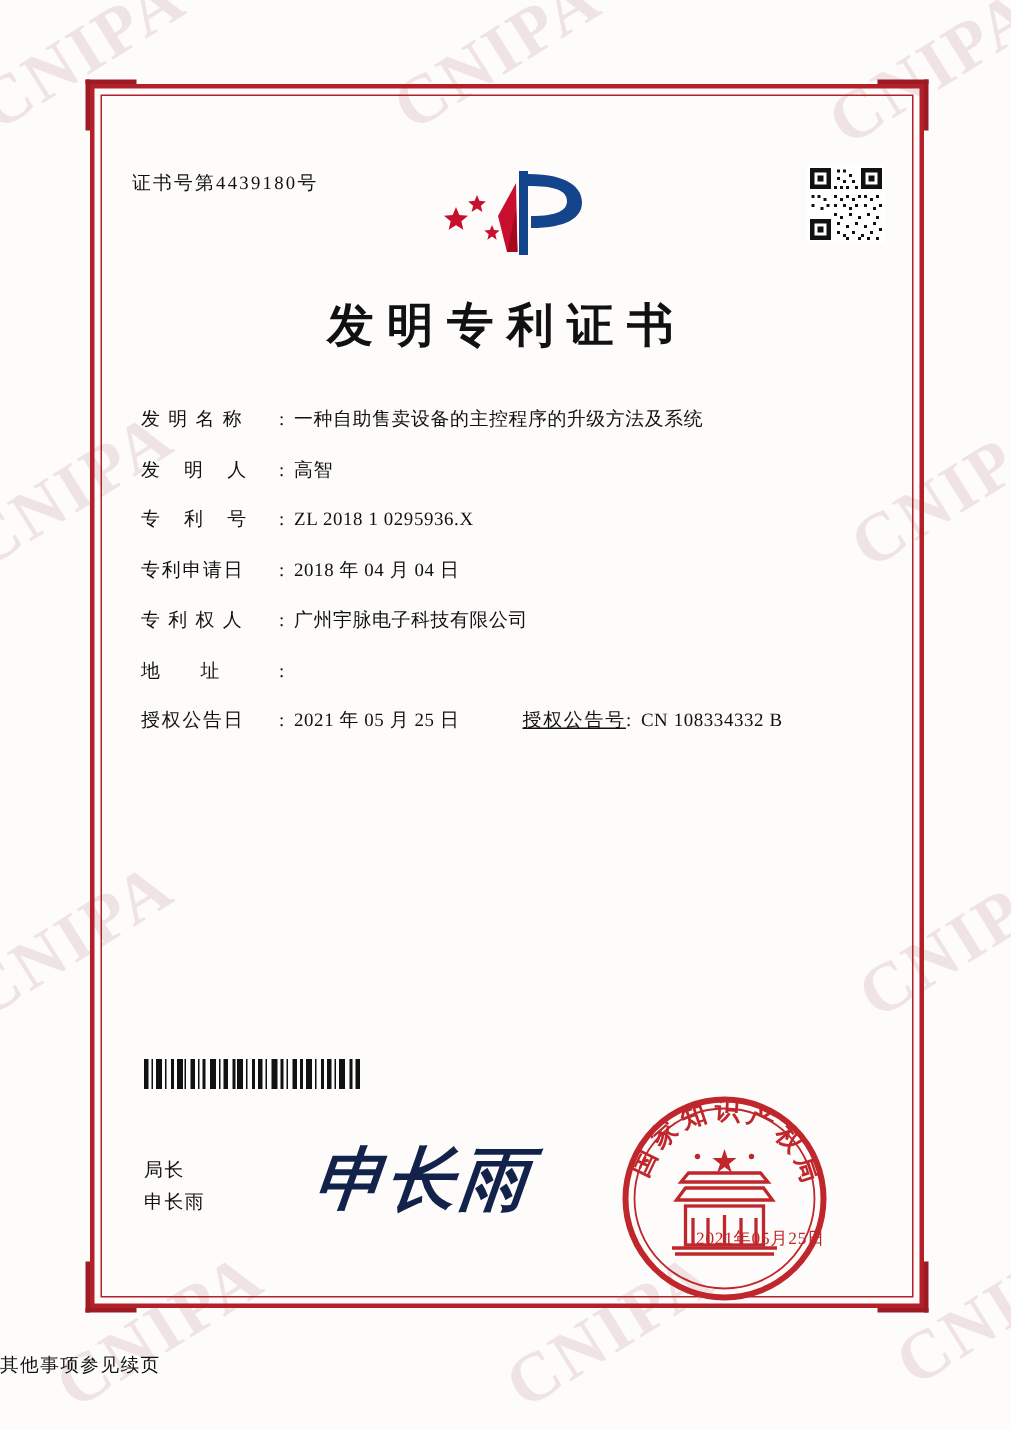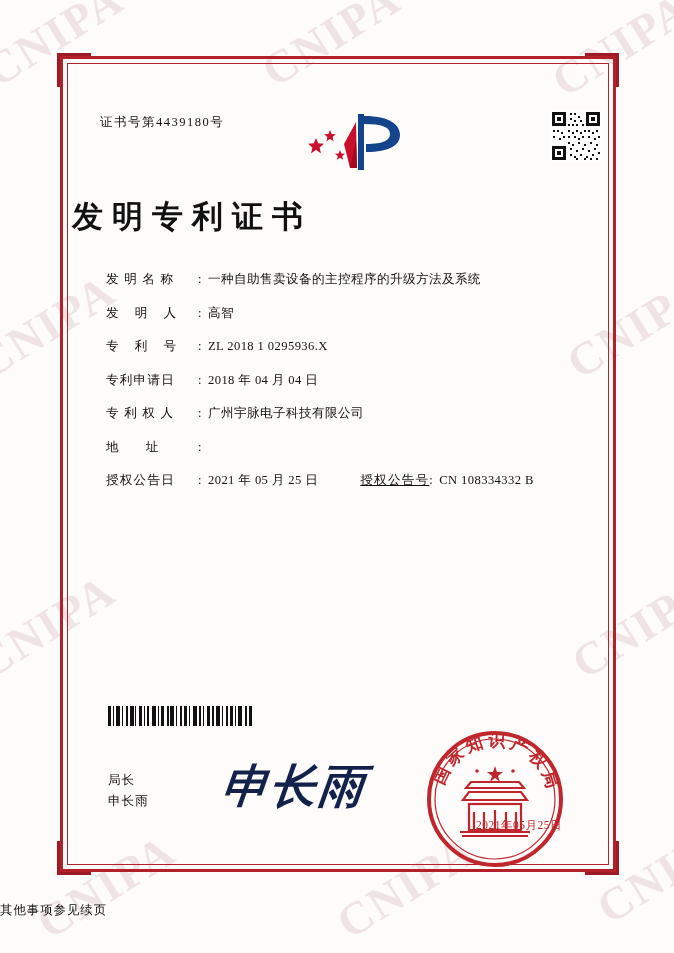--- a/index.html
+++ b/index.html
@@ -75,21 +75,20 @@
   .corner.tl { left: -3px;  top: -3px;  border-left: 3px solid #9c1b24; border-top: 3px solid #9c1b24; }
   .corner.tr { right: -3px; top: -3px;  border-right: 3px solid #9c1b24; border-top: 3px solid #9c1b24; }
   .corner.bl { left: -3px;  bottom: -3px; border-left: 3px solid #9c1b24; border-bottom: 3px solid #9c1b24; }
   .corner.br { right: -3px; bottom: -3px; border-right: 3px solid #9c1b24; border-bottom: 3px solid #9c1b24; }
 
   .content {
     position: absolute;
     left: 0; top: 0;
     width: 556px;
     height: 660px;
-    margin-left: 12px;
   }
 
   
   .cert-no {
     position: absolute;
     left: 28px;
     top: 58px;
     font-size: 12.5px;
     color: #111;
     letter-spacing: 1.5px;
@@ -109,20 +108,21 @@
     width: 52px;
     height: 52px;
   }
 
   
   .main-title {
     position: absolute;
     left: 0;
     right: 0;
     top: 140px;
+    text-align: center;
     font-size: 31px;
     font-weight: bold;
     letter-spacing: 9px;
     color: #111;
     font-family: "Liberation Serif", serif;
   }
 
   
   .fields {
     position: absolute;

